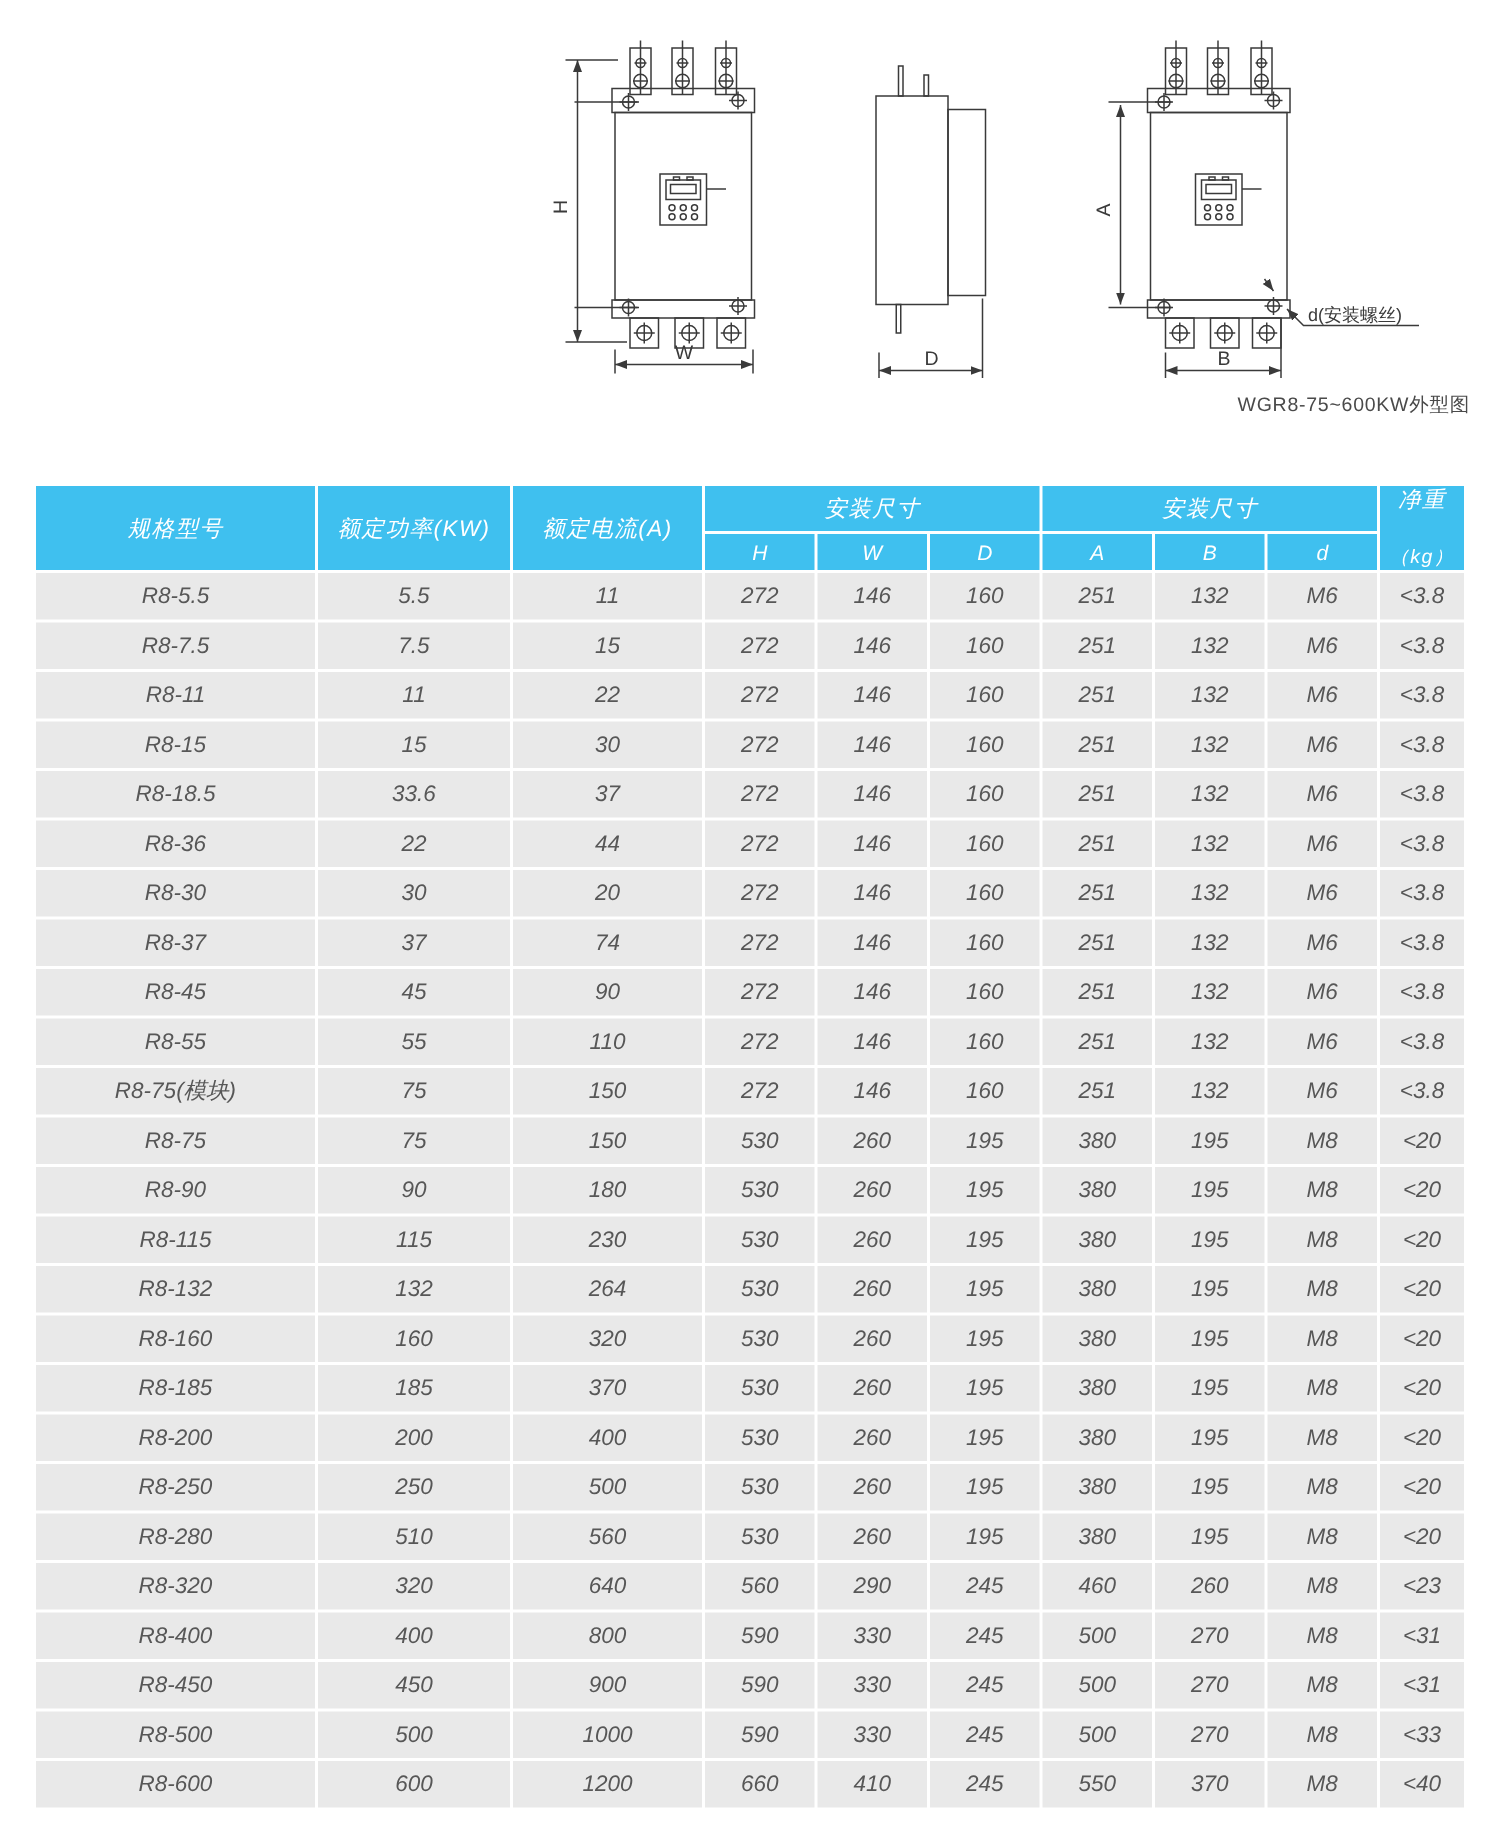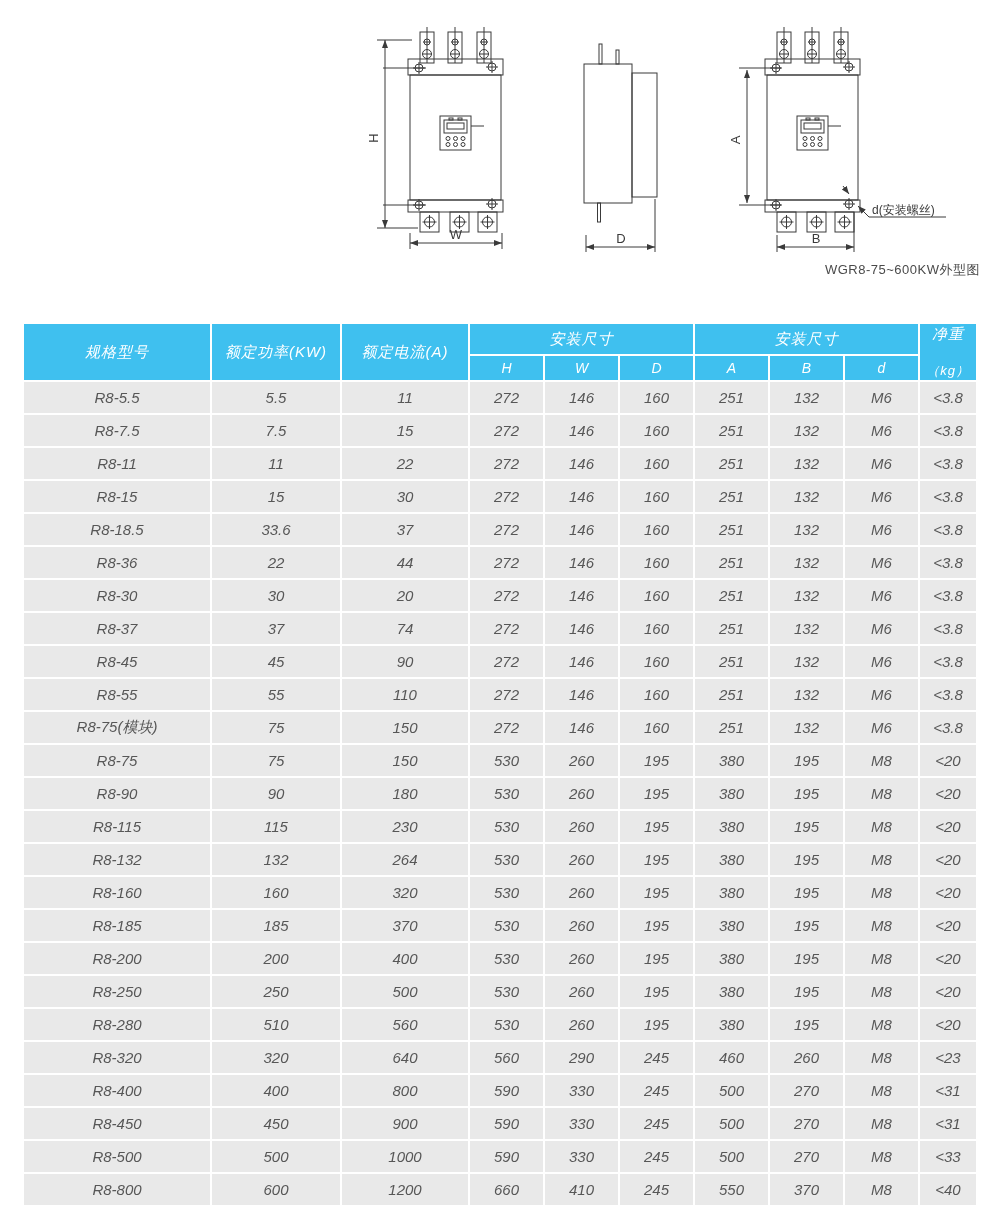--- a/index.html
+++ b/index.html
@@ -468,21 +468,21 @@
             <td>1000</td>
             <td>590</td>
             <td>330</td>
             <td>245</td>
             <td>500</td>
             <td>270</td>
             <td>M8</td>
             <td>&lt;33</td>
           </tr>
           <tr>
-            <td>R8-800</td>
+            <td>R8-600</td>
             <td>600</td>
             <td>1200</td>
             <td>660</td>
             <td>410</td>
             <td>245</td>
             <td>550</td>
             <td>370</td>
             <td>M8</td>
             <td>&lt;40</td>
           </tr>

